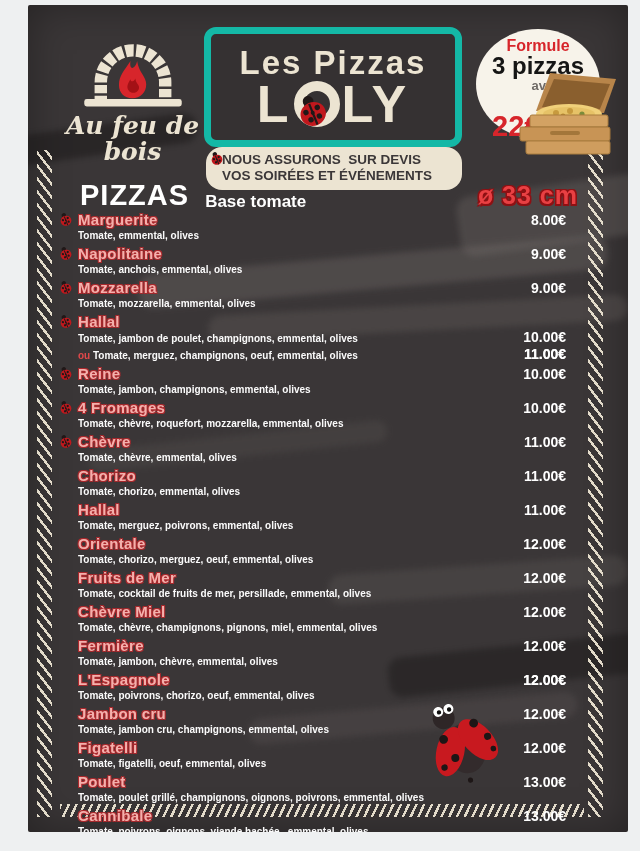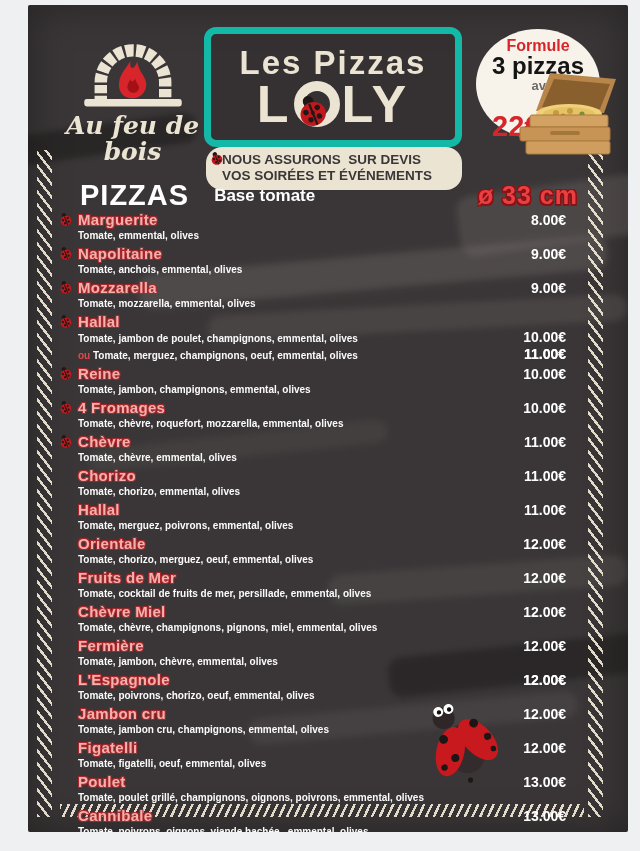--- a/index.html
+++ b/index.html
@@ -42,21 +42,21 @@
   .badge .f4{color:#d7252b;font-weight:800;font-size:29px;line-height:27px;text-align:left;padding-left:16px;}
   .boxes{position:absolute;left:482px;top:64px;width:112px;height:88px;z-index:3;}
 
   
   .banner{position:absolute;left:178px;top:142px;width:256px;background:#ece4d2;border-radius:16px;padding:5px 8px 6px 16px;
     color:#3b3738;font-weight:800;font-size:13.5px;line-height:16px;box-sizing:border-box;}
   .banner .bug-sm{position:absolute;left:2px;top:3px;width:17px;height:17px;}
   .pre{white-space:pre-wrap;}
 
   
-  .heading{position:absolute;left:52px;top:174px;display:flex;align-items:center;gap:25px;}
+  .heading{position:absolute;left:52px;top:174px;display:flex;align-items:flex-end;gap:16px;}
   .heading .h1{color:#fff;font-weight:800;font-size:29px;letter-spacing:1px;}
   .heading .h2{color:#fff;font-weight:700;font-size:17px;}
   .size{position:absolute;right:50px;top:176px;color:#e84043;font-weight:800;font-size:25px;letter-spacing:1px;
     text-shadow:-1.5px -1.5px 0 #8f1013,1.5px -1.5px 0 #8f1013,-1.5px 1.5px 0 #8f1013,1.5px 1.5px 0 #8f1013;text-align:right;}
 
   
   .menu{position:absolute;left:50px;top:206px;width:488px;}
   .item{position:relative;margin-bottom:1.5px;}
   .item-top{display:flex;justify-content:space-between;align-items:baseline;line-height:17px;}
   .name{color:#f4b0ac;font-weight:800;font-size:15px;letter-spacing:.3px;

